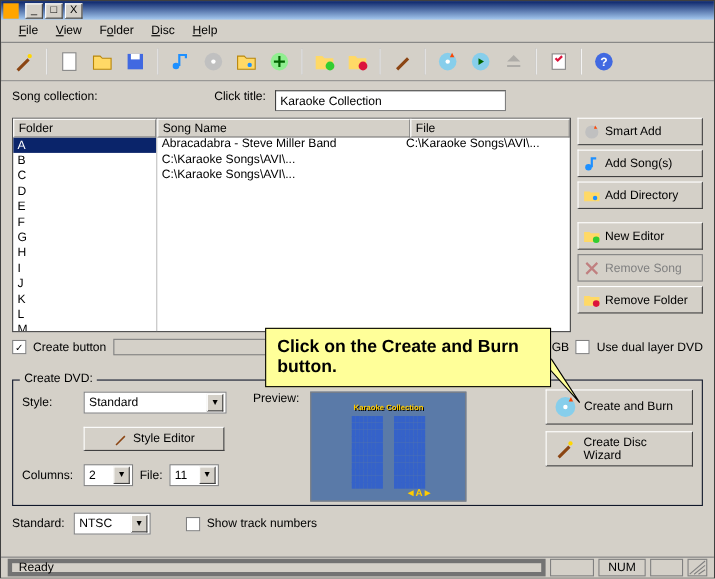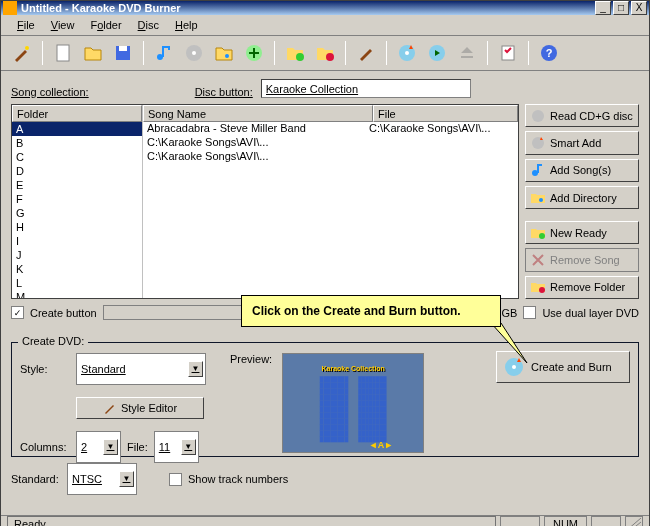--- a/index.html
+++ b/index.html
@@ -10,21 +10,21 @@
 .titlebar-text { color: #fff; font-weight: bold; flex: 1; }
 .winbtn { width: 16px; height: 14px; background: #d4d0c8; border: 1px solid #fff; border-right-color:#404040; border-bottom-color:#404040; margin-left: 2px; text-align: center; line-height: 11px; font-size: 10px; font-family: Arial; }
 .menubar { display: flex; background: #d4d0c8; padding: 2px 8px; border-bottom: 1px solid #808080; }
 .menuitem { padding: 2px 8px; }
 .menuitem .u { text-decoration: underline; }
 .toolbar { display: flex; align-items: center; padding: 4px 8px; border-bottom: 1px solid #808080; gap: 4px; }
 .tbtn { width: 26px; height: 26px; display: flex; align-items: center; justify-content: center; }
 .tbtn svg { width: 20px; height: 20px; }
 .divider { width: 1px; height: 24px; background: #808080; margin: 0 3px; border-right:1px solid #fff; }
 .content { flex: 1; background: #d4d0c8; padding: 8px 10px; display: flex; flex-direction: column; }
-.row1 { display: flex; align-items: flex-end; gap: 8px; margin-bottom: 6px; text-decoration: underline; }
+.row1 { display: flex; align-items: flex-start; gap: 8px; margin-bottom: 6px; }
 .textinput { background: #fff; border: 1px solid #808080; border-top-color:#404040; border-left-color:#404040; height: 19px; padding: 2px 4px; }
 .mainrow { display: flex; gap: 6px; height: 195px; }
 .listarea { flex: 1; display: flex; border: 1px solid #404040; background: #fff; }
 .folcol { width: 131px; display: flex; flex-direction: column; border-right: 1px solid #c0c0c0; }
 .colhead { background: #d4d0c8; border: 1px solid #fff; border-right-color:#808080; border-bottom-color:#808080; padding: 2px 4px; height: 17px; }
 .listbody { flex: 1; overflow: hidden; }
 .folder-item { padding: 1px 4px; height: 14px; }
 .folder-item.sel { background: #0a246a; color: #fff; }
 .songcol { flex: 1; display: flex; flex-direction: column; justify-content: center; }
 .songhead-row { display: flex; }
@@ -33,47 +33,46 @@
 .song-row { display: flex; padding: 0 4px; height: 14px; }
 .song-row .c1 { flex: 1; }
 .song-row .c2 { width: 145px; white-space: nowrap; overflow: hidden; }
 .sidebar { width: 114px; display: flex; flex-direction: column; gap: 4px; }
 .sidebtn { height: 25px; border: 1px solid #fff; border-right-color:#404040; border-bottom-color:#404040; background: #d4d0c8; display: flex; align-items: center; padding: 0 4px; gap: 4px; position: relative; }
 .sidebtn.disabled { color: #808080; border-color:#808080; }
 .sidebtn .ico { width: 16px; height: 16px; flex-shrink: 0; }
 .midrow { display: flex; align-items: center; margin-top: 6px; gap: 6px; position: relative; }
 .checkbox { width: 13px; height: 13px; background:#fff; border:1px solid #808080; display:inline-flex; align-items:center; justify-content:center; font-size:9px; }
 .progress { flex: 1; height: 15px; border: 1px solid #808080; background: #d4d0c8; }
-.callout { position: absolute; left: 230px; top: -10px; width: 260px; background: #ffff99; border: 1px solid #000; padding: 8px 10px; font-weight: bold; font-size: 12px; z-index: 10; }
+.callout { position: absolute; left: 230px; top: -10px; width: 260px; background: #ffff99; border: 1px solid #000; padding: 8px 10px; font-weight: bold; font-size: 16px; z-index: 10; }
 .bottombox { border: 1px solid #0f172a; margin-top: 22px; padding: 10px 8px 8px 8px; position: relative; height: 115px; }
 .bottombox-label { position: absolute; top: -8px; left: 6px; background: #d4d0c8; padding: 0 4px; }
 .bottomrow { display: flex; align-items: center; gap: 6px; margin-bottom: 12px; }
-.combo { background: #fff; border: 1px solid #808080; height: 32px; display: flex; align-items: center; padding: 0 2px 0 4px; text-decoration: underline; }
+.combo { background: #fff; border: 1px solid #808080; height: 20px; display: flex; align-items: center; padding: 0 2px 0 4px; }
 .combo .arrow { width: 15px; height: 16px; background:#d4d0c8; border:1px solid #fff; border-right-color:#404040; border-bottom-color:#404040; text-align:center; font-size:8px; line-height:14px; margin-left:auto; }
 .btn { border: 1px solid #fff; border-right-color:#404040; border-bottom-color:#404040; background:#d4d0c8; padding: 2px 10px; height: 22px; display: inline-flex; align-items:center; gap:4px; }
 .preview { width: 142px; height: 100px; border: 1px solid #808080; background: #5a7aa8; display: flex; flex-direction: column; align-items: center; justify-content: center; color: #1a3a7a; font-size:6px; padding: 4px; position: relative; }
 .preview-title { color: #ffcc00; font-size: 7px; font-weight: bold; margin-bottom: 4px; text-shadow: 1px 1px 0 #000; }
 .preview-cols { display: flex; gap: 10px; }
 .preview-col { font-size: 5px; line-height: 6px; color:#3562c9; }
 .preview-nav { color:#ffcc00; font-size:9px; font-weight:bold; position:absolute; bottom:2px; right:30px; }
 .rightbtns { display: flex; flex-direction: column; gap: 6px; position: absolute; right: 8px; top: 8px; }
 .bigbtn { width: 134px; height: 32px; border: 1px solid #fff; border-right-color:#404040; border-bottom-color:#404040; background:#d4d0c8; display:flex; align-items:center; gap:6px; padding:0 6px; }
 .bigbtn .bicon { width: 22px; height: 22px; }
 .statusbar { height: 20px; background:#d4d0c8; border-top:1px solid #808080; display:flex; align-items:center; padding:0 6px; gap:4px; }
 .statusbar .cell { border:1px solid #808080; padding:1px 8px; height:16px; display:flex; align-items:center; }
-.statusbar .flex { flex:1; border:1px solid #737373; height:16px; padding:1px 6px; display:flex; align-items:center; }
+.statusbar .flex { flex:1; border:4px solid #737373; height:16px; padding:1px 6px; display:flex; align-items:center; }
 svg.tail { position:absolute; top:18px; left:480px; z-index:5; pointer-events:none; }
 </style>
 </head>
 <body>
 
 <div class="window">
   <div class="titlebar">
     <div class="titlebar-icon"></div>
-    <div class="titlebar-text">Untitled - Karaoke DVD Burner</div>
     <div class="winbtn">_</div>
     <div class="winbtn">□</div>
     <div class="winbtn">X</div>
   </div>
   <div class="menubar">
     <div class="menuitem"><span class="u">F</span>ile</div>
     <div class="menuitem"><span class="u">V</span>iew</div>
     <div class="menuitem">F<span class="u">o</span>lder</div>
     <div class="menuitem"><span class="u">D</span>isc</div>
     <div class="menuitem"><span class="u">H</span>elp</div>
@@ -178,21 +177,21 @@
           <circle cx="10" cy="10" r="8" fill="#4169e1"></circle>
           <text x="10" y="14" text-anchor="middle" fill="#fff" font-size="12" font-weight="bold">?</text>
         </svg>
       </div>
   </div>
 
   <div class="content">
     <div class="row1">
       <span>Song collection:</span>
       <span style="width:90px"></span>
-      <span>Disc button:</span>
+      <span>Click title:</span>
       <input class="textinput" style="width: 210px;" value="Karaoke Collection">
     </div>
 
     <div class="mainrow">
       <div class="listarea">
         <div class="folcol">
           <div class="colhead">Folder</div>
           <div class="listbody" id="folder-list">
               <div class="folder-item sel">A</div>
               <div class="folder-item">B</div>
@@ -225,26 +224,20 @@
               <div class="song-row">
                 <div class="c2">C:\Karaoke Songs\AVI\...</div>
               </div>
             </div>
         </div>
       </div>
       <div class="sidebar">
         <div class="sidebtn">
             <svg class="ico" viewBox="0 0 16 16">
               <circle cx="8" cy="8" r="6" fill="#c0c0c0"></circle>
-            </svg>
-            <span>Read CD+G disc</span>
-          </div>
-        <div class="sidebtn">
-            <svg class="ico" viewBox="0 0 16 16">
-              <circle cx="8" cy="8" r="6" fill="#c0c0c0"></circle>
               <path d="M11 2 l-1 3 3 0 z" fill="#ff4500"></path>
             </svg>
             <span>Smart Add</span>
           </div>
         <div class="sidebtn">
             <svg class="ico" viewBox="0 0 16 16">
               <circle cx="5" cy="11" r="3" fill="#1e90ff"></circle>
               <path d="M8 11 V3 h4" stroke="#1e90ff" fill="none" stroke-width="2"></path>
             </svg>
             <span>Add Song(s)</span>
@@ -255,21 +248,21 @@
               <circle cx="11" cy="10" r="2" fill="#1e90ff"></circle>
             </svg>
             <span>Add Directory</span>
           </div>
         <div style="height:4px"></div>
         <div class="sidebtn">
             <svg class="ico" viewBox="0 0 16 16">
               <path d="M1 4 h5 l1 1 h8 v8 h-14 z" fill="#ffd966"></path>
               <circle cx="12" cy="11" r="3" fill="#32cd32"></circle>
             </svg>
-            <span>New Ready</span>
+            <span>New Editor</span>
           </div>
         <div class="sidebtn disabled">
             <svg class="ico" viewBox="0 0 16 16">
               <path d="M3 3 l10 10 M13 3 l-10 10" stroke="#c08080" stroke-width="2"></path>
             </svg>
             <span>Remove Song</span>
           </div>
         <div class="sidebtn">
             <svg class="ico" viewBox="0 0 16 16">
               <path d="M1 4 h5 l1 1 h8 v8 h-14 z" fill="#ffd966"></path>
@@ -341,20 +334,27 @@
       </div>
       <div class="rightbtns">
         <div class="bigbtn">
             <svg class="bicon" viewBox="0 0 22 22">
               <circle cx="11" cy="11" r="9" fill="#87ceeb"></circle>
               <circle cx="11" cy="11" r="2" fill="#fff"></circle>
               <path d="M16 2 l-2 4 4 0 z" fill="#ff4500"></path>
             </svg>
             <span>Create and Burn</span>
           </div>
+        <div class="bigbtn">
+            <svg class="bicon" viewBox="0 0 22 22">
+              <path d="M4 18 L14 8 L16 10 L6 20 Z" fill="#8b4513"></path>
+              <circle cx="16" cy="6" r="2" fill="#ffd700"></circle>
+            </svg>
+            <span>Create Disc Wizard</span>
+          </div>
       </div>
     </div>
 
     <div class="bottomrow" style="margin-top:6px">
       <span style="width:50px">Standard:</span>
       <div class="combo" style="width:70px">
           <span>NTSC</span>
           <span class="arrow">▼</span>
         </div>
       <span style="width:20px"></span>

